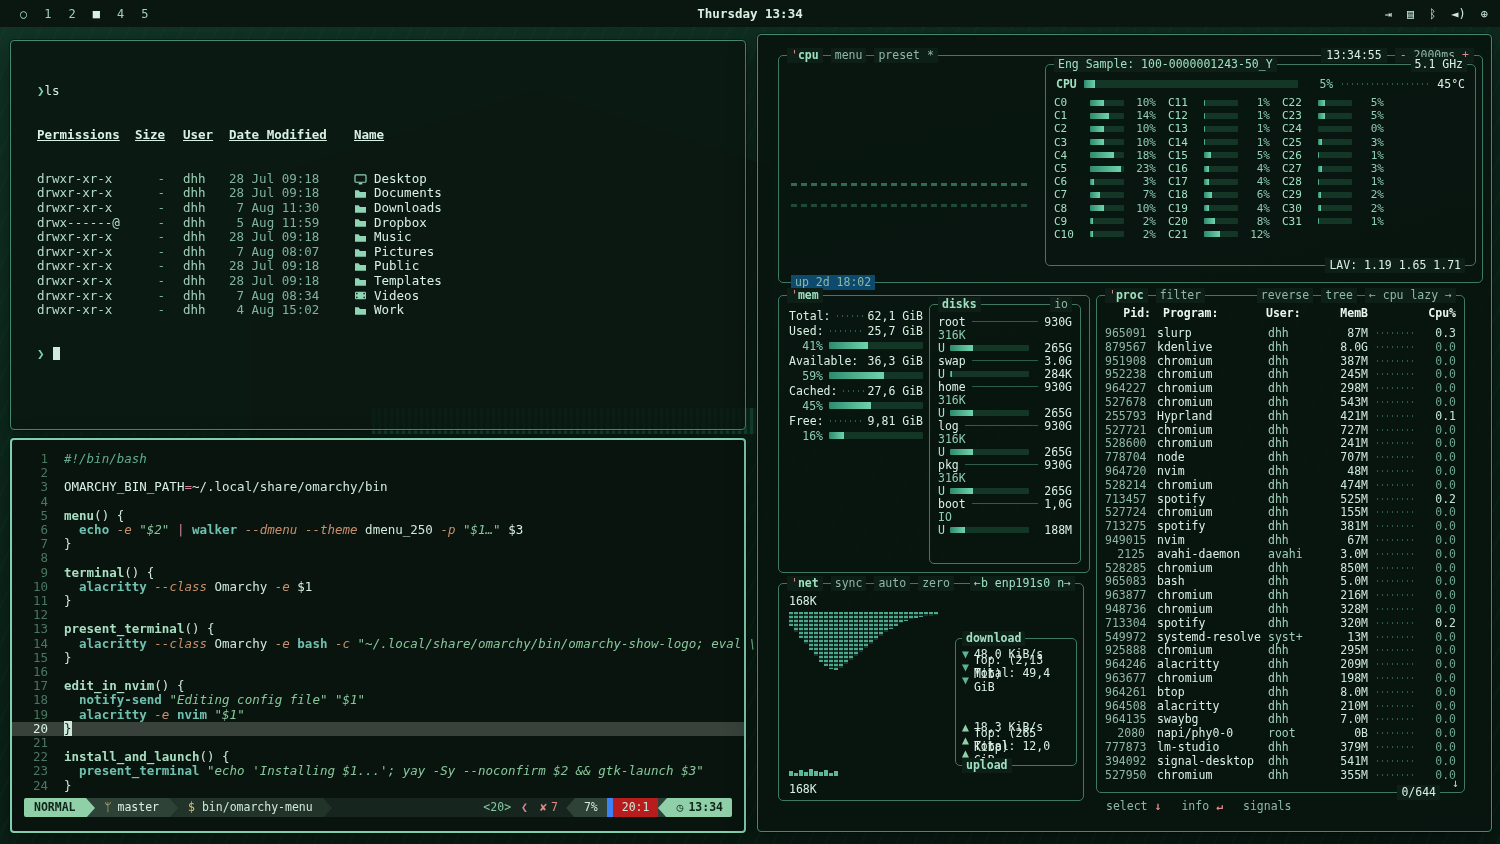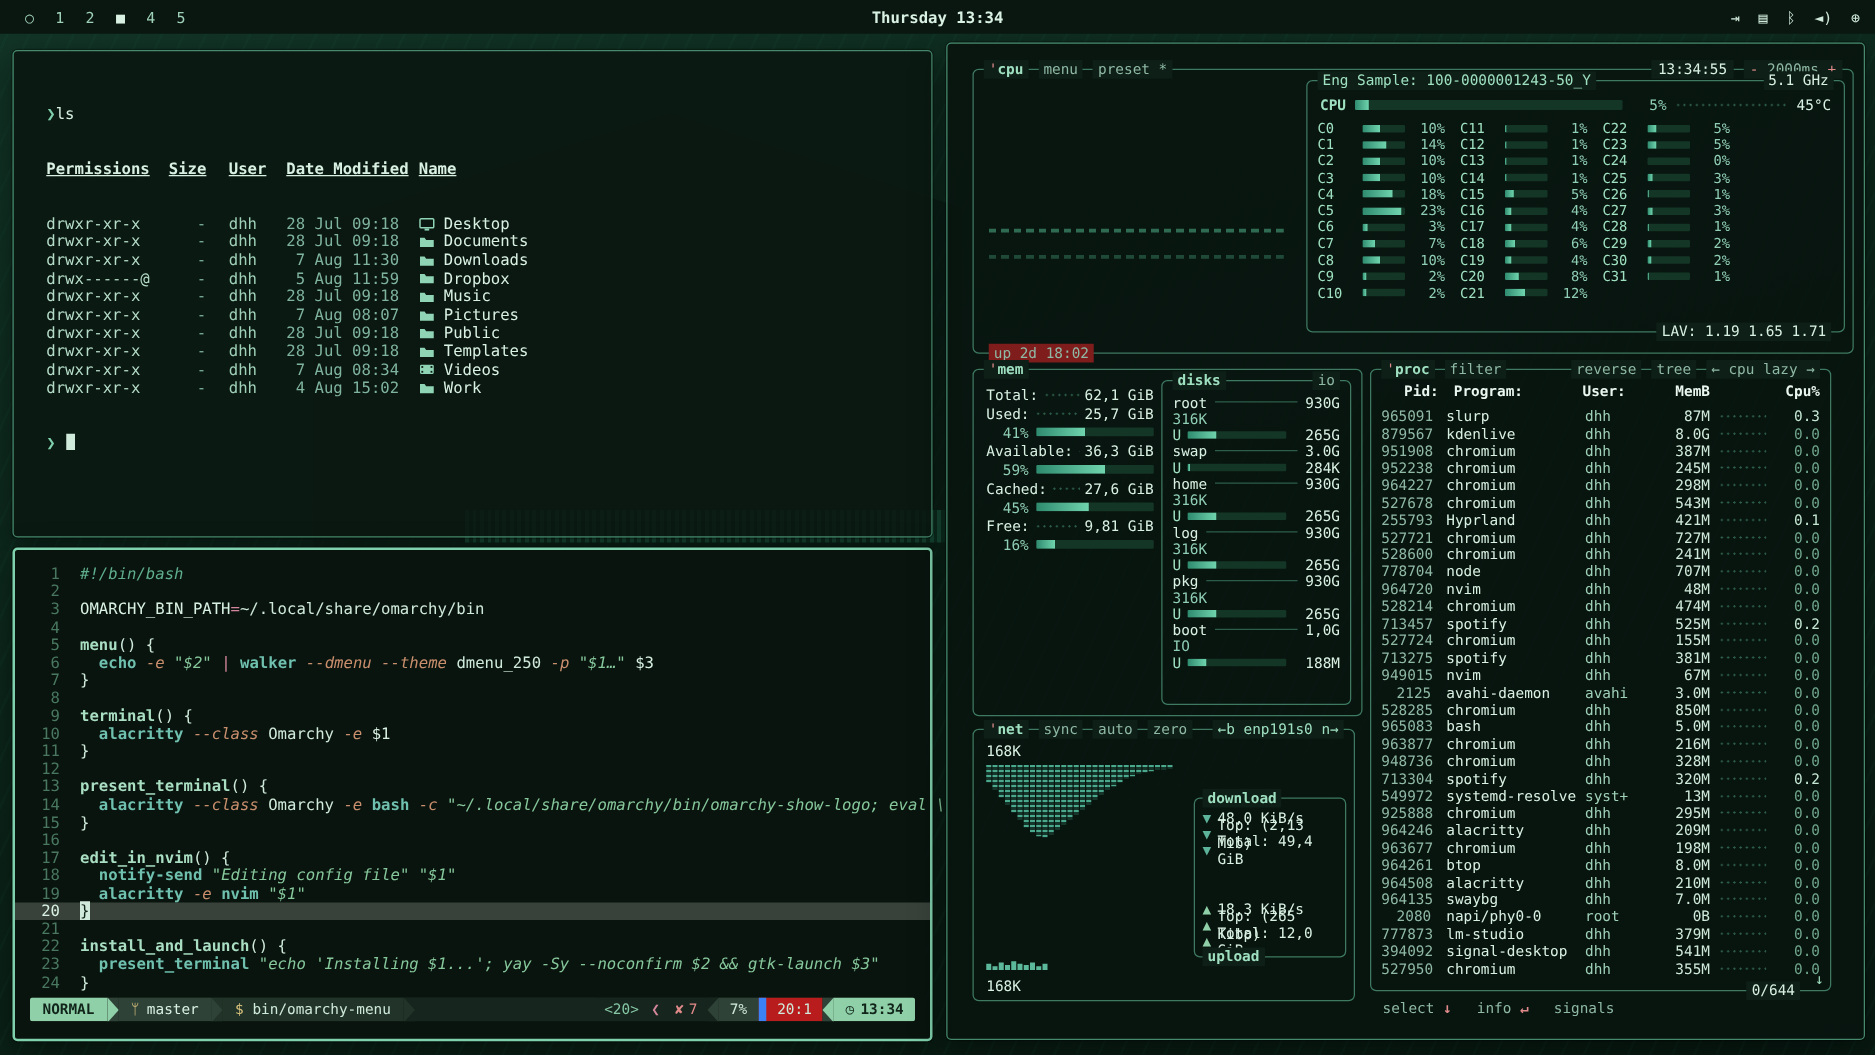--- a/index.html
+++ b/index.html
@@ -29,21 +29,21 @@
 .win{position:absolute;border:1px solid #47896d;border-radius:4px;z-index:10;
   box-shadow:0 0 0 1px rgba(0,0,0,.3),0 10px 28px rgba(0,0,0,.45)}
 
 .ls-win{left:10px;top:40px;width:736px;height:390px;background:rgba(10,23,17,.9);
   padding:14px 0 0 26px;font-size:12.5px;line-height:14.6px;white-space:pre}
 .ls-row{display:flex}
 .c-perm{width:98px;color:#b5dcc8}
 .c-size{width:30px;text-align:right;color:#7fb39e}
 .c-user{width:48px;padding-left:18px;color:#9fd0b8}
 .c-date{width:114px;padding-left:16px;color:#7fb39e}
-.c-name{padding-left:8px;color:#d9f1e3;display:flex;align-items:center;gap:7px;flex:1}
+.c-name{padding-left:27px;color:#d9f1e3;display:flex;align-items:center;gap:7px;flex:1}
 .ls-head .hd{text-decoration:underline;color:#d9f1e3;font-weight:bold}
 .prompt{color:#7fd0ac;font-weight:bold}
 .cursor-block{display:inline-block;width:7px;height:13px;background:#cfe9da;vertical-align:-2px;margin-left:8px}
 .cmdtxt{color:#d9f1e3;margin-left:0}
 .fic svg{display:block}
 
 .ed-win{left:10px;top:438px;width:736px;height:395px;background:rgba(9,20,15,.96);
   border:2px solid #7fd0ac;font-size:12.5px;line-height:14.2px}
 .ed-lines{padding-top:12px}
 .eline{display:flex;padding-right:14px;min-height:14.2px}
@@ -107,21 +107,21 @@
 .ct-bar{flex:1;height:8px}
 .ct-pct{color:#8fcdb4;width:28px;text-align:right}
 .ct-lead{width:90px;height:2px;background-image:radial-gradient(circle,#2c5d49 .8px,transparent 1px);background-size:5px 2px}
 .ct-temp{color:#d9f1e3}
 .cores{display:grid;grid-auto-flow:column;grid-template-rows:repeat(11,13.2px);grid-template-columns:repeat(5,1fr);column-gap:12px;margin-top:2px}
 .core{display:flex;align-items:center;gap:4px;font-size:11px}
 .cn{width:28px;color:#9fe0c0}
 .clead{flex:1;height:2px;background-image:radial-gradient(circle,#2c5d49 .8px,transparent 1px);background-size:5px 2px}
 .cbar{width:34px;height:6px}
 .cp{width:28px;text-align:right;color:#8fcdb4}
-.uptime{position:absolute;bottom:-8px;left:12px;background:#7f1d1d;padding:0 4px;color:#8fb8a5;line-height:15px}
+.uptime{position:absolute;bottom:-8px;left:12px;background:#0c4a6e;padding:0 4px;color:#8fb8a5;line-height:15px}
 .lav{position:absolute;bottom:-8px;right:10px;background:#0d1f17;padding:0 4px;color:#d9f1e3;line-height:15px}
 
 .mem-box{left:20px;top:260px;width:312px;height:278px}
 .mem-stats{position:absolute;left:10px;top:12px;width:134px}
 .mrow{display:flex;align-items:center;gap:4px;height:15px}
 .ml{color:#d9f1e3}
 .mlead{flex:1;height:2px;background-image:radial-gradient(circle,#2c5d49 .8px,transparent 1px);background-size:5px 2px}
 .mv{color:#d9f1e3}
 .mprow{display:flex;align-items:center;gap:6px;height:15px;padding-left:2px}
 .mp{width:32px;text-align:right;color:#8fcdb4}

